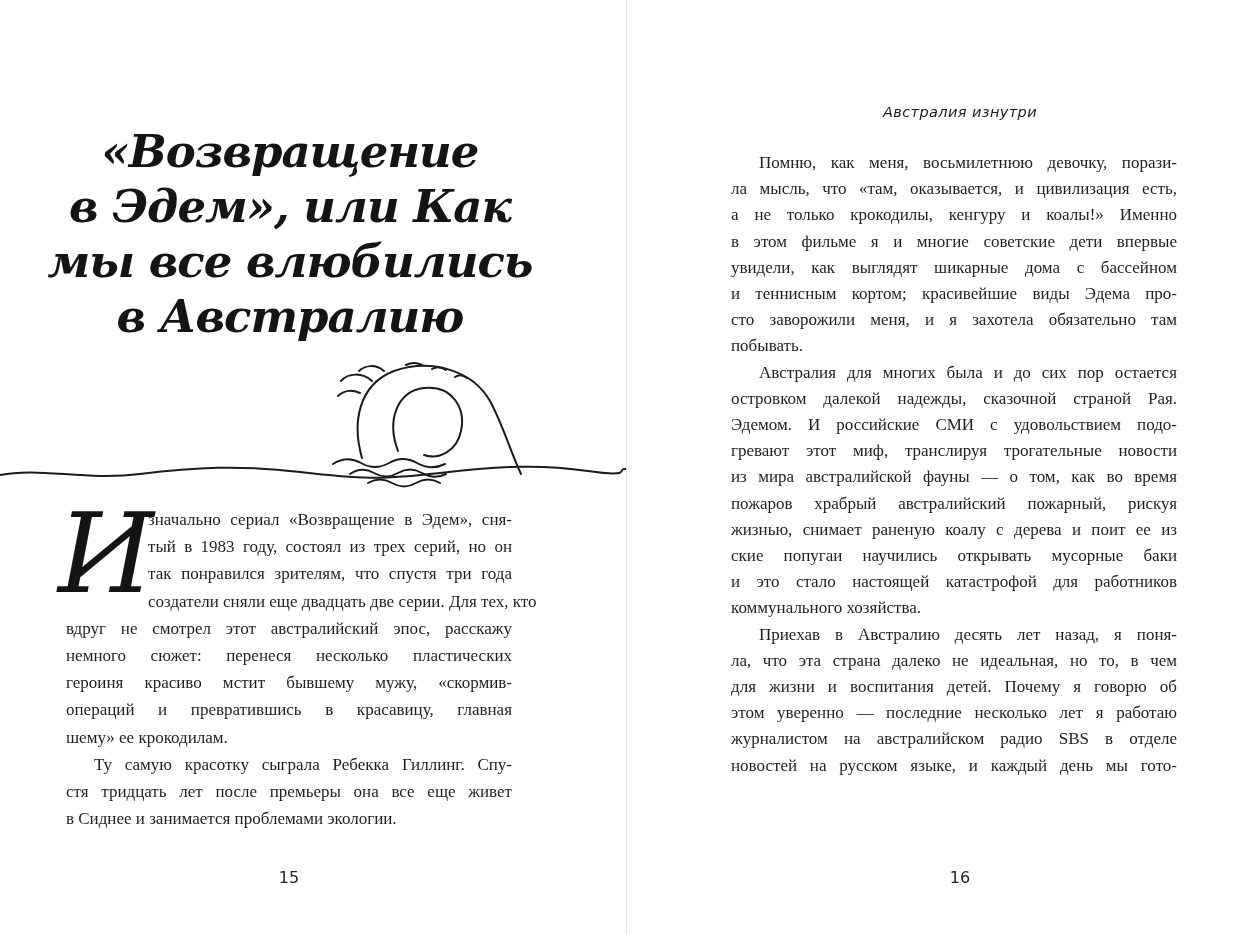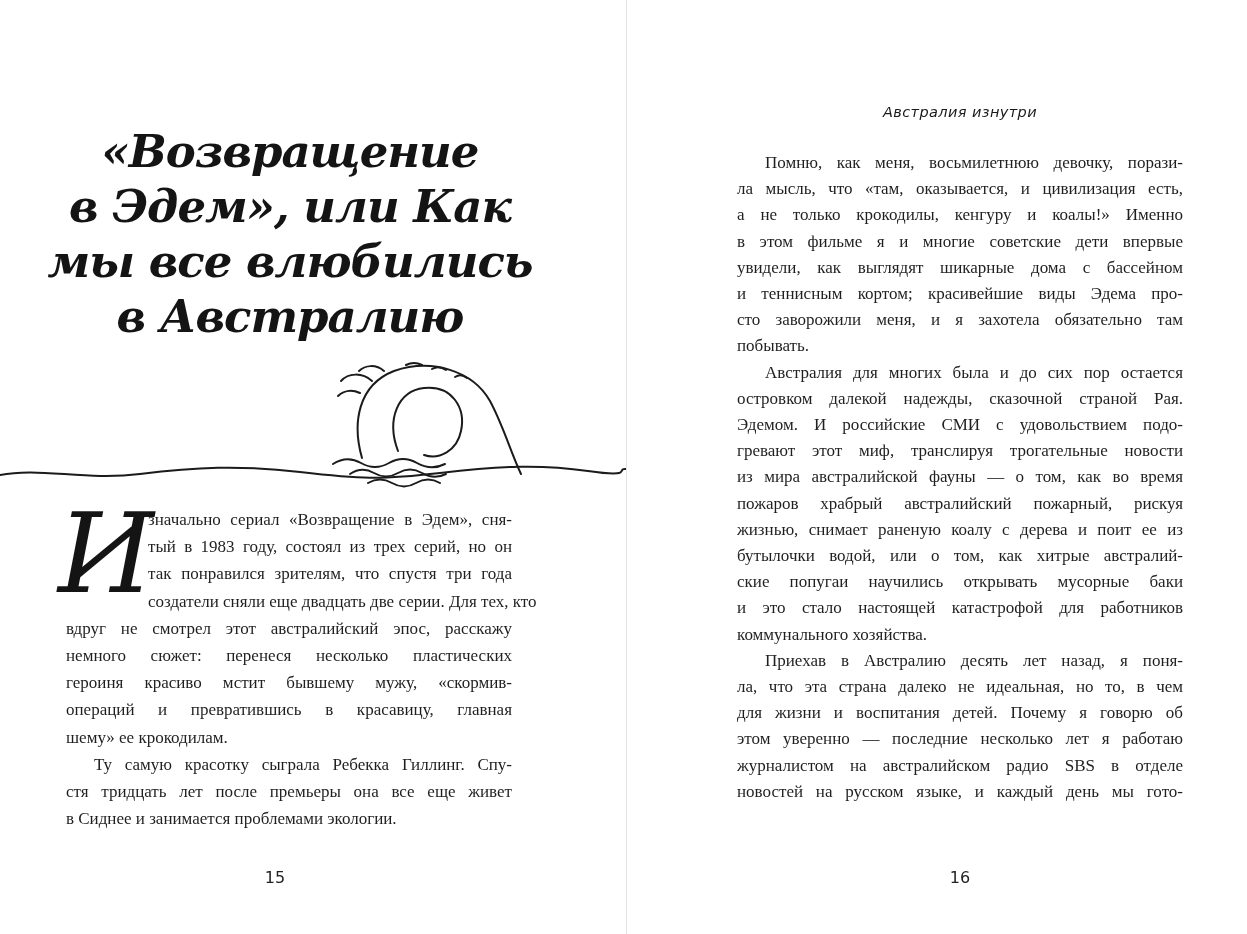--- a/index.html
+++ b/index.html
@@ -14,21 +14,21 @@
     position:absolute;top:96px;left:8px;width:564px;
     text-align:center;white-space:pre-line;
     font-family:"DejaVu Serif", serif;font-style:italic;font-weight:bold;
     font-size:45px;line-height:55px;letter-spacing:-1px;color:#141414;
   }
 
   .wave-wrap{position:absolute;top:333px;left:0;width:627px;height:135px;}
 
   .body-block{position:absolute;width:446px;font-size:17px;}
   .body-left{top:478px;left:66px;line-height:27.2px;}
-  .body-right{top:122px;left:110px;line-height:26.2px;}
+  .body-right{top:122px;left:104px;line-height:26.2px;}
 
   .tline{text-align:justify;text-align-last:justify;text-justify:inter-word;white-space:nowrap;}
   .tline.endline{text-align-last:left;}
   .para .tline:first-child{text-indent:28px;}
   .para.no-indent .tline:first-child{text-indent:0;}
 
   .dropcap{
     float:left;width:88px;height:80px;margin:2px 2px 0 -8px;
     font-family:"DejaVu Serif", serif;font-style:italic;
     font-size:110px;line-height:92px;color:#141414;text-align:left;
@@ -37,21 +37,21 @@
   .running-header{
     position:absolute;top:76px;left:110px;width:446px;text-align:center;
     font-family:"DejaVu Sans", sans-serif;font-style:italic;
     font-size:14.5px;letter-spacing:0.4px;color:#1a1a1a;
   }
 
   .page-number{
     position:absolute;top:840px;width:446px;text-align:center;
     font-family:"DejaVu Sans", sans-serif;font-size:16px;color:#222222;
   }
-  .page-number.left{left:52px;}
+  .page-number.left{left:66px;}
   .page-number.right{left:110px;}
 
   .wave-wrap svg path{stroke:#1b1b1b;stroke-width:2;fill:none;stroke-linecap:round;stroke-linejoin:round;}
 </style>
 </head>
 <body>
 
 <div class="spread">
 
   <div class="page page-left">
@@ -122,21 +122,20 @@
             <div class="tline endline">побывать.</div>
           </div>
           <div class="para">
             <div class="tline">Австралия для многих была и до сих пор остается</div>
             <div class="tline">островком далекой надежды, сказочной страной Рая.</div>
             <div class="tline">Эдемом. И российские СМИ с удовольствием подо-</div>
             <div class="tline">гревают этот миф, транслируя трогательные новости</div>
             <div class="tline">из мира австралийской фауны — о том, как во время</div>
             <div class="tline">пожаров храбрый австралийский пожарный, рискуя</div>
             <div class="tline">жизнью, снимает раненую коалу с дерева и поит ее из</div>
-            <div class="tline">бутылочки водой, или о том, как хитрые австралий-</div>
             <div class="tline">ские попугаи научились открывать мусорные баки</div>
             <div class="tline">и это стало настоящей катастрофой для работников</div>
             <div class="tline endline">коммунального хозяйства.</div>
           </div>
           <div class="para">
             <div class="tline">Приехав в Австралию десять лет назад, я поня-</div>
             <div class="tline">ла, что эта страна далеко не идеальная, но то, в чем</div>
             <div class="tline">для жизни и воспитания детей. Почему я говорю об</div>
             <div class="tline">этом уверенно — последние несколько лет я работаю</div>
             <div class="tline">журналистом на австралийском радио SBS в отделе</div>

